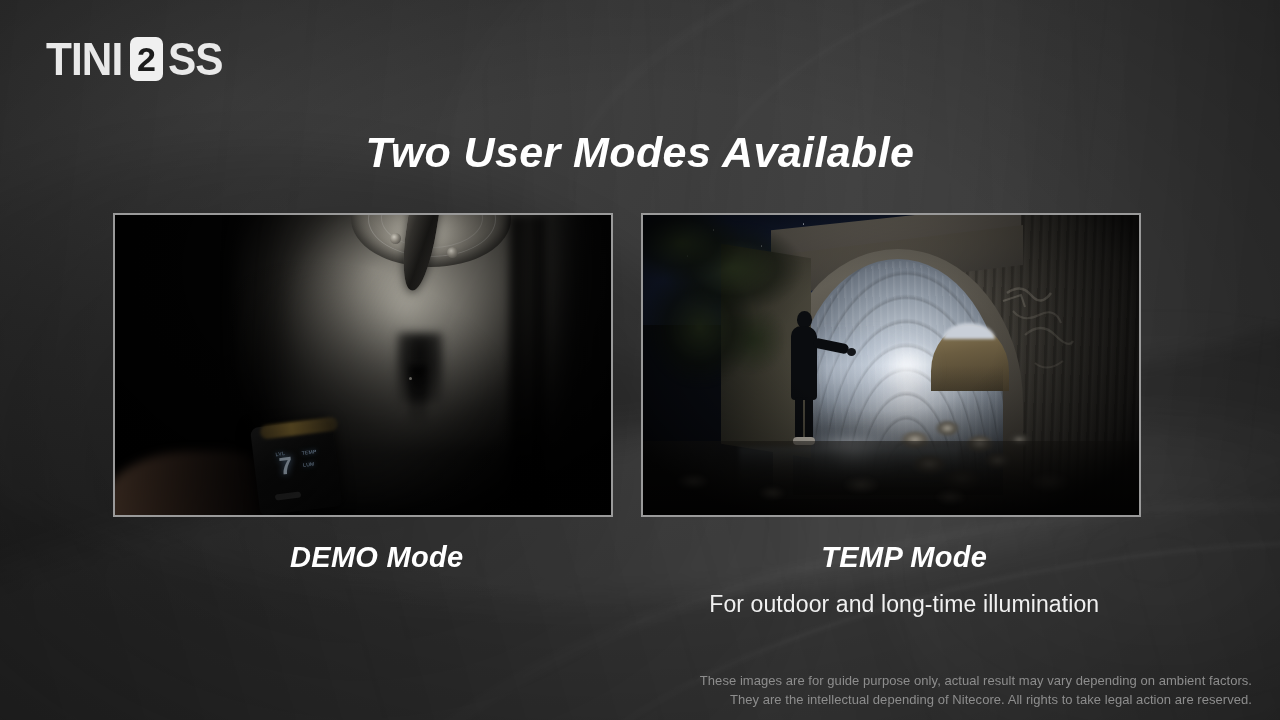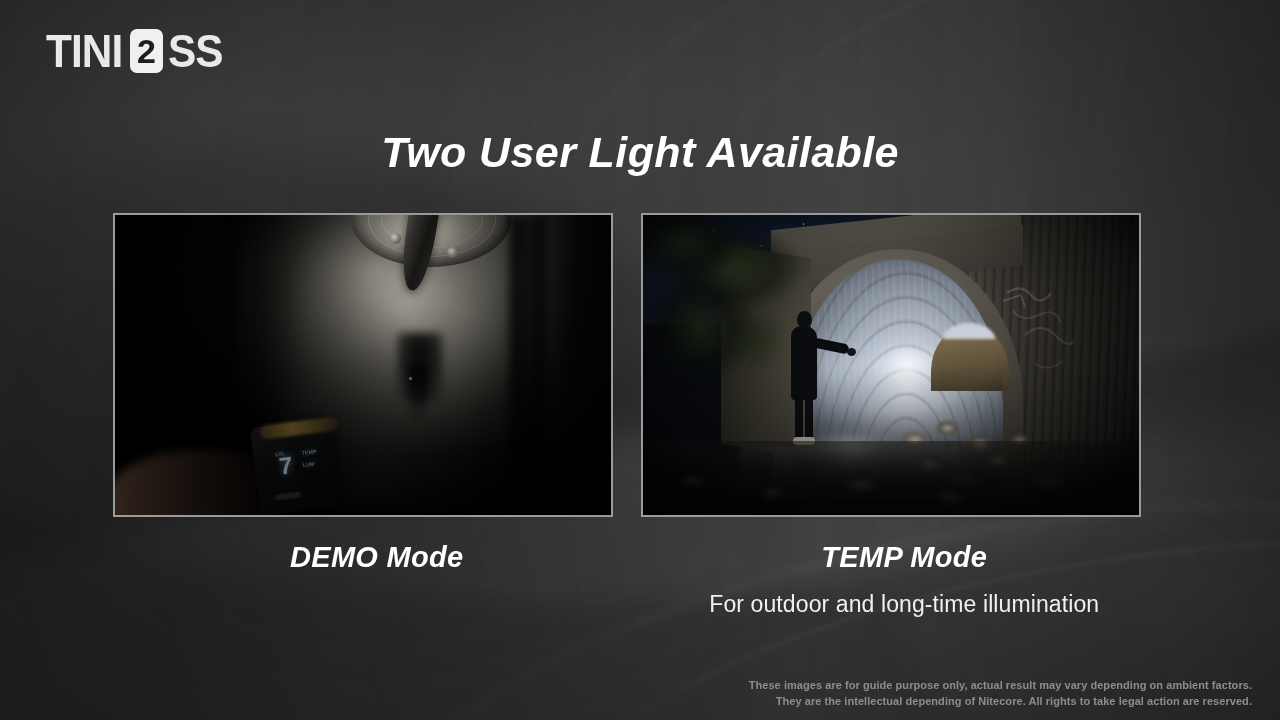--- a/index.html
+++ b/index.html
@@ -134,21 +134,21 @@
     font-size: 13.5px;
     font-weight: bold;
     color: #f2f2f2;
     line-height: 1.22;
     letter-spacing: 0.1px;
   }
   .model {
     margin-left: 28px;
     display: flex;
     align-items: center;
-    margin-top: 4px;
+    margin-top: 12px;
   }
   .model-text {
     font-family: "Liberation Sans", sans-serif;
     font-weight: bold;
     font-size: 46px;
     line-height: 1;
     color: #e9e9e9;
     letter-spacing: -1px;
     transform: scaleX(0.92);
     transform-origin: left center;
@@ -600,25 +600,24 @@
     position: absolute; inset: 0;
     background: radial-gradient(ellipse 300px 200px at 50% 42%, rgba(0,0,0,0) 35%, rgba(0,0,0,0.55) 85%, rgba(0,0,0,0.8) 100%);
   }
 
   
   .footer {
     position: absolute;
     right: 28px;
     bottom: 10px;
     text-align: right;
-    font-size: 11px;
+    font-size: 13px;
     line-height: 1.45;
     color: #8d8d8d;
     letter-spacing: 0.05px;
-    font-weight: bold;
   }
 </style>
 </head>
 <body>
 
 <div id="slide">
 
   <div class="bg-base"></div>
   <div class="swoosh sw1"></div>
   <div class="swoosh sw2"></div>
@@ -632,21 +631,21 @@
   <div class="vignette"></div>
 
   <div class="brand">
     <div class="model">
       <span class="model-text">TINI</span>
       <span class="model-badge">2</span>
       <span class="model-text">SS</span>
     </div>
   </div>
 
-  <div class="headline">Two User Light Available</div>
+  <div class="headline">Two User Modes Available</div>
 
   <div class="panels">
 
     <div class="panel">
       <div class="photo-frame">
         <div class="ph1">
           <div class="ph1-beam"></div>
           <div class="ph1-wall"></div>
           <div class="ph1-knob"></div>
           <div class="ph1-knob-ring"></div>

